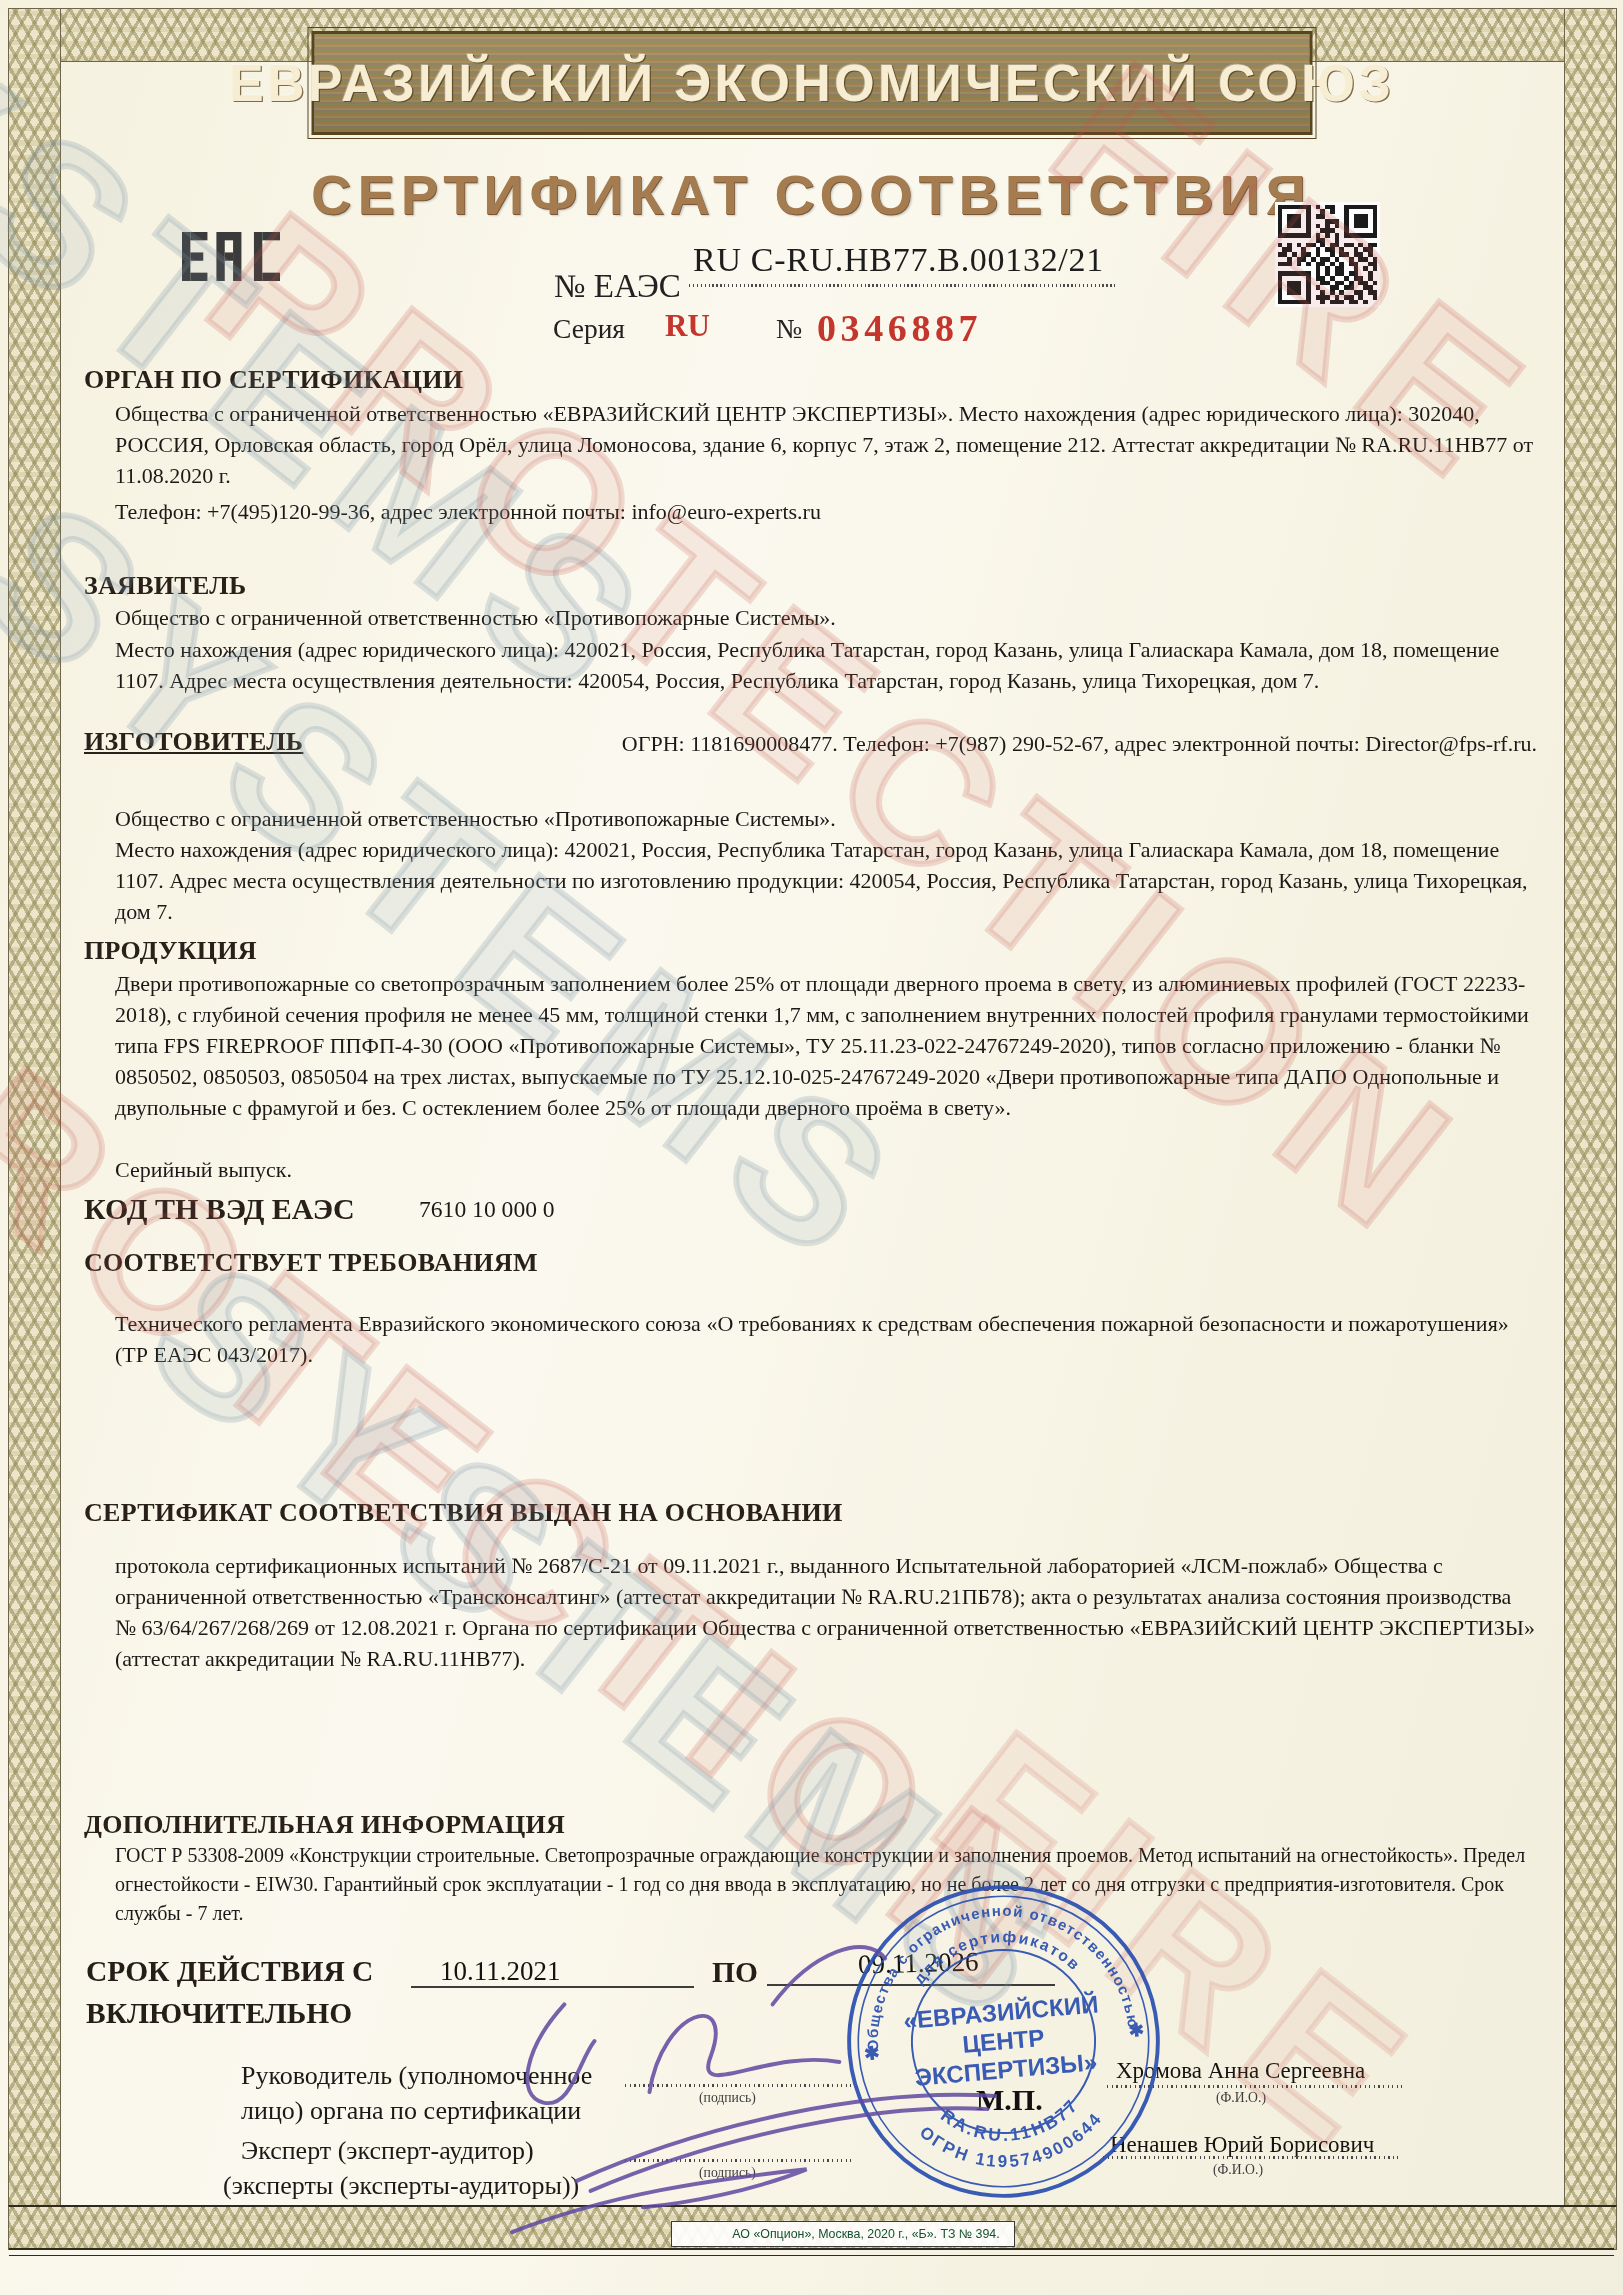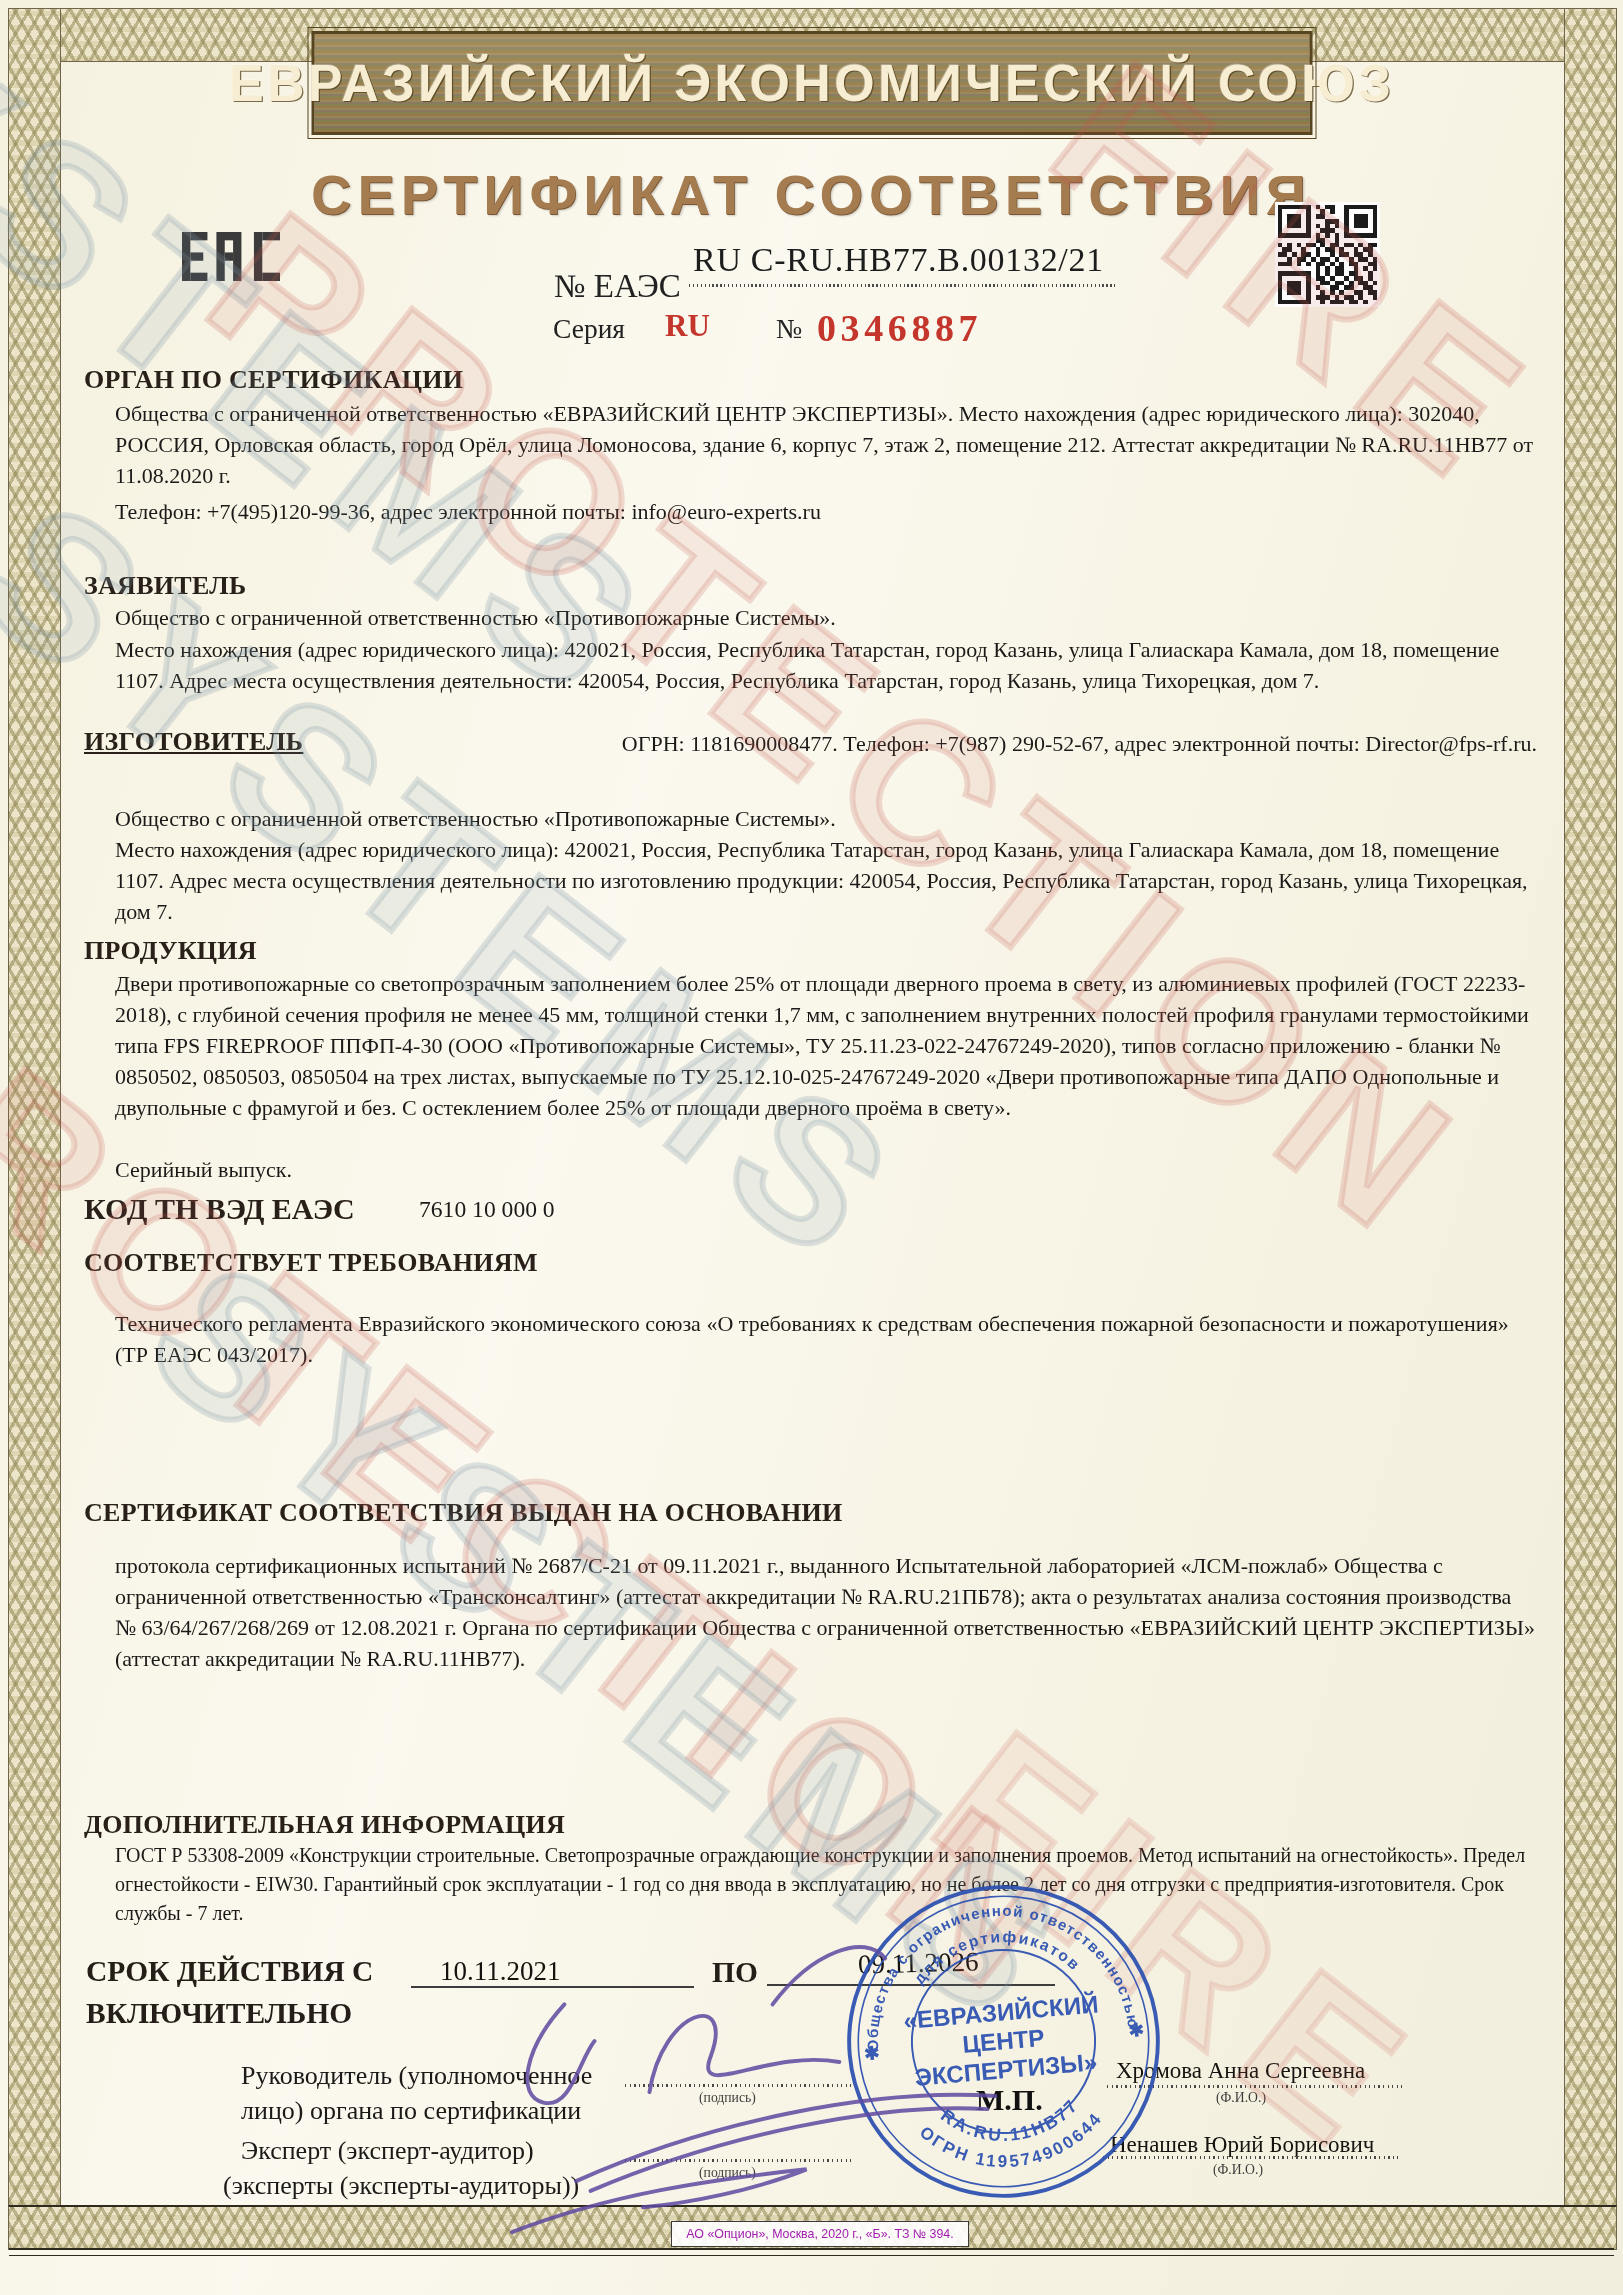--- a/index.html
+++ b/index.html
@@ -53,21 +53,21 @@
   .big-label{position:absolute;z-index:2;font-weight:700;font-size:29.5px;color:#241d18;white-space:nowrap;}
   .date-val{position:absolute;z-index:2;font-size:27px;color:#15130f;white-space:nowrap;}
   .uline{position:absolute;z-index:2;height:0;border-top:2px solid #3d3d3d;}
   .role{position:absolute;z-index:2;font-size:26px;color:#1c1a18;white-space:nowrap;}
   .sig-hatch{position:absolute;z-index:2;height:2.6px;background:repeating-linear-gradient(90deg,#474747 0 1.3px,transparent 1.3px 4.6px);}
   .caption{position:absolute;z-index:2;font-size:13.7px;color:#3c3c3c;white-space:nowrap;}
   .person{position:absolute;z-index:2;font-size:23px;color:#15130f;white-space:nowrap;}
   .mp{position:absolute;z-index:2;left:976px;top:2083px;font-size:30px;font-weight:700;color:#111;}
   .fineprint{position:absolute;z-index:5;left:671px;top:2221px;width:296px;height:23.6px;background:rgba(255,255,255,.92);
      border:0.7px solid #3a3a3a;display:flex;align-items:center;justify-content:center;
-     font-family:"Liberation Sans",sans-serif;font-size:12.4px;color:#a21caf;white-space:nowrap;}
+     font-family:"Liberation Sans",sans-serif;font-size:12.4px;color:#14532d;white-space:nowrap;padding-left:46px;}
   
   .wm{position:absolute;z-index:3;transform-origin:0 0;pointer-events:none;white-space:nowrap;
       font-family:"Liberation Sans",sans-serif;font-weight:800;font-size:196px;letter-spacing:23.6px;}
   .wm.red{color:rgba(197,84,75,0.10);-webkit-text-stroke:5.9px rgba(197,84,75,0.20);}
   .wm.grey{color:rgba(122,146,163,0.12);-webkit-text-stroke:5.9px rgba(122,146,163,0.24);}
   .overlay{position:absolute;inset:0;z-index:4;pointer-events:none;}
   .stamp{position:absolute;z-index:4;left:840px;top:1878px;opacity:.93;transform:rotate(-5deg);}
 </style>
 </head>
 <body>

